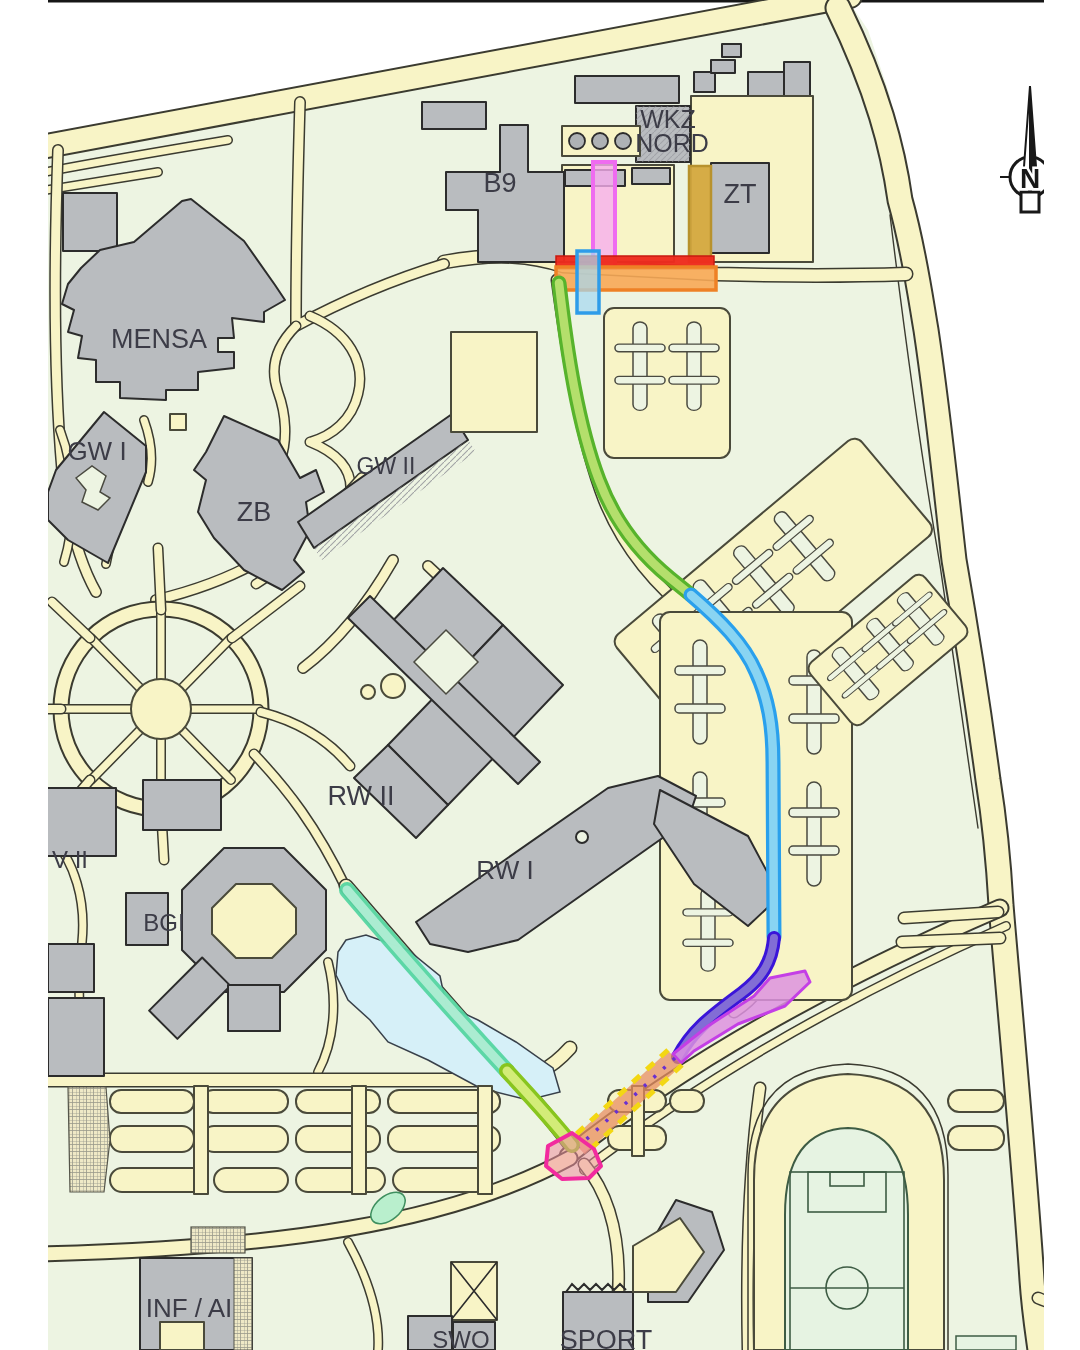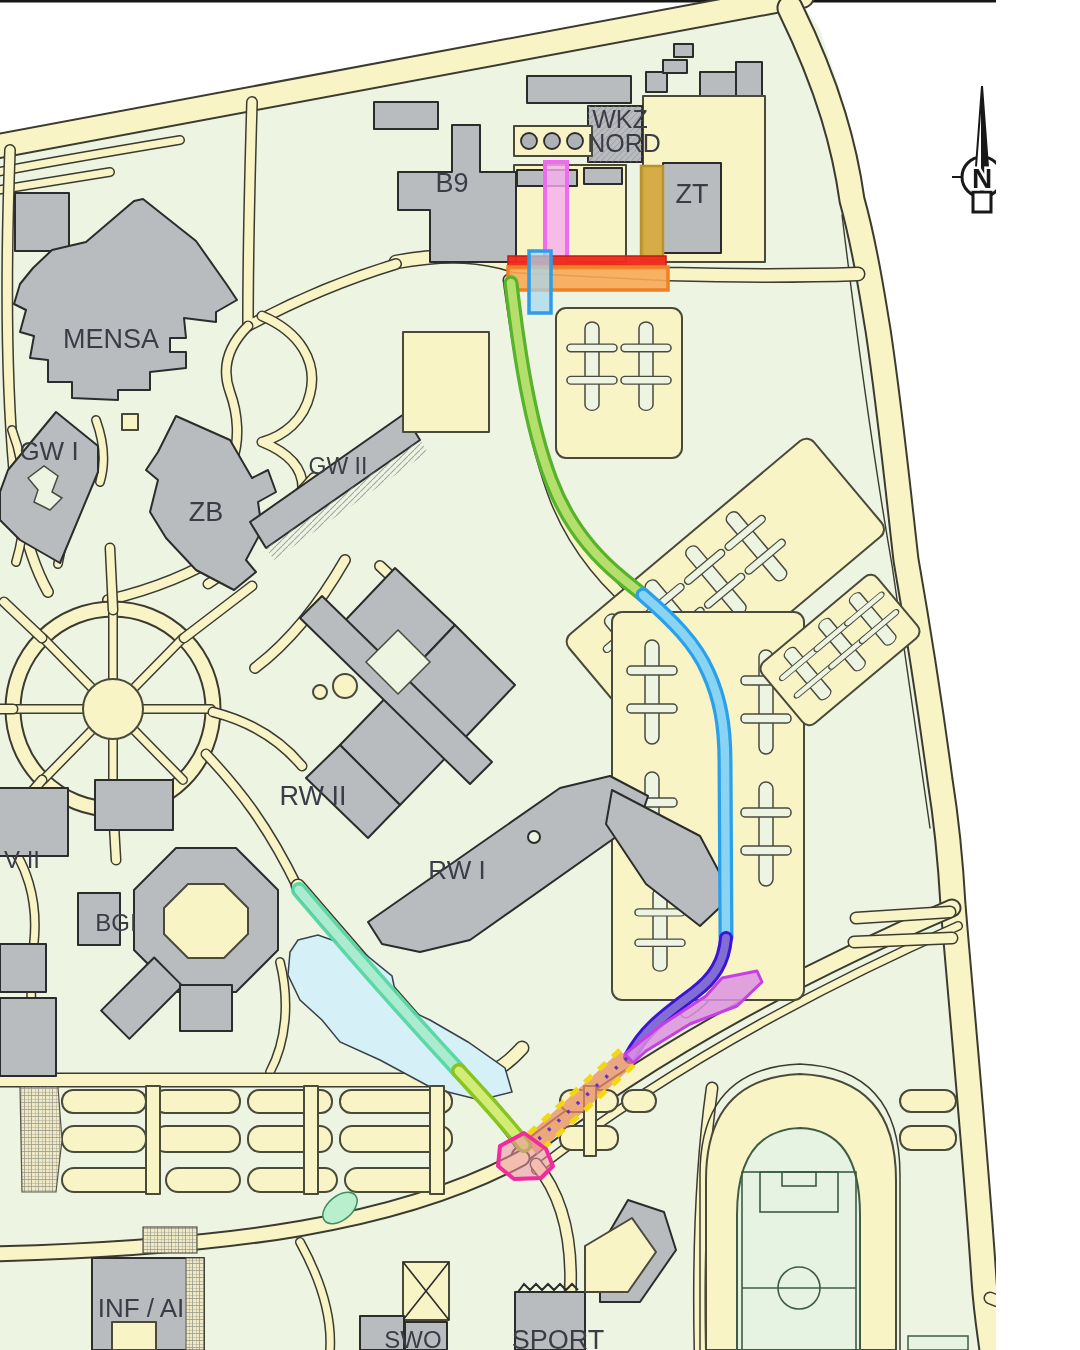--- a/index.html
+++ b/index.html
@@ -1,17 +1,17 @@
 <!DOCTYPE html>
 <html style="--campus_bg: #edf4e2; --road_fill: #f8f4c6; --building_fill: #b9bcbf; --outline: #3b3b30; --pond: #d6f0f8; --field_green: #e6f3e2; --white: #ffffff;"><head>
 <meta charset="utf-8">
 <style>
   html,body{margin:0;padding:0;background:#fff;}
   #stage{width:996px;height:1350px;position:relative;overflow:hidden;
-         font-family:"Liberation Sans",sans-serif;}
+         font-family:"Liberation Sans",sans-serif;padding-left:48px;}
   svg{display:block;}
   .rc{fill:none;stroke:var(--outline);stroke-linecap:round;stroke-linejoin:round;}
   .rf{fill:none;stroke:var(--road_fill);stroke-linecap:round;stroke-linejoin:round;}
   .bld{fill:var(--building_fill);stroke:#2c2c2c;stroke-width:2;stroke-linejoin:round;}
   .ybld{fill:var(--road_fill);stroke:#4a4a3a;stroke-width:2;stroke-linejoin:round;}
   .hole{fill:var(--campus_bg);stroke:#4a4a40;stroke-width:1.5;}
   .lbl{font-family:"Liberation Sans",sans-serif;fill:#3c3c47;}
   .fieldline{fill:none;stroke:#3e5c44;stroke-width:1.6;}
 </style>
 </head>

